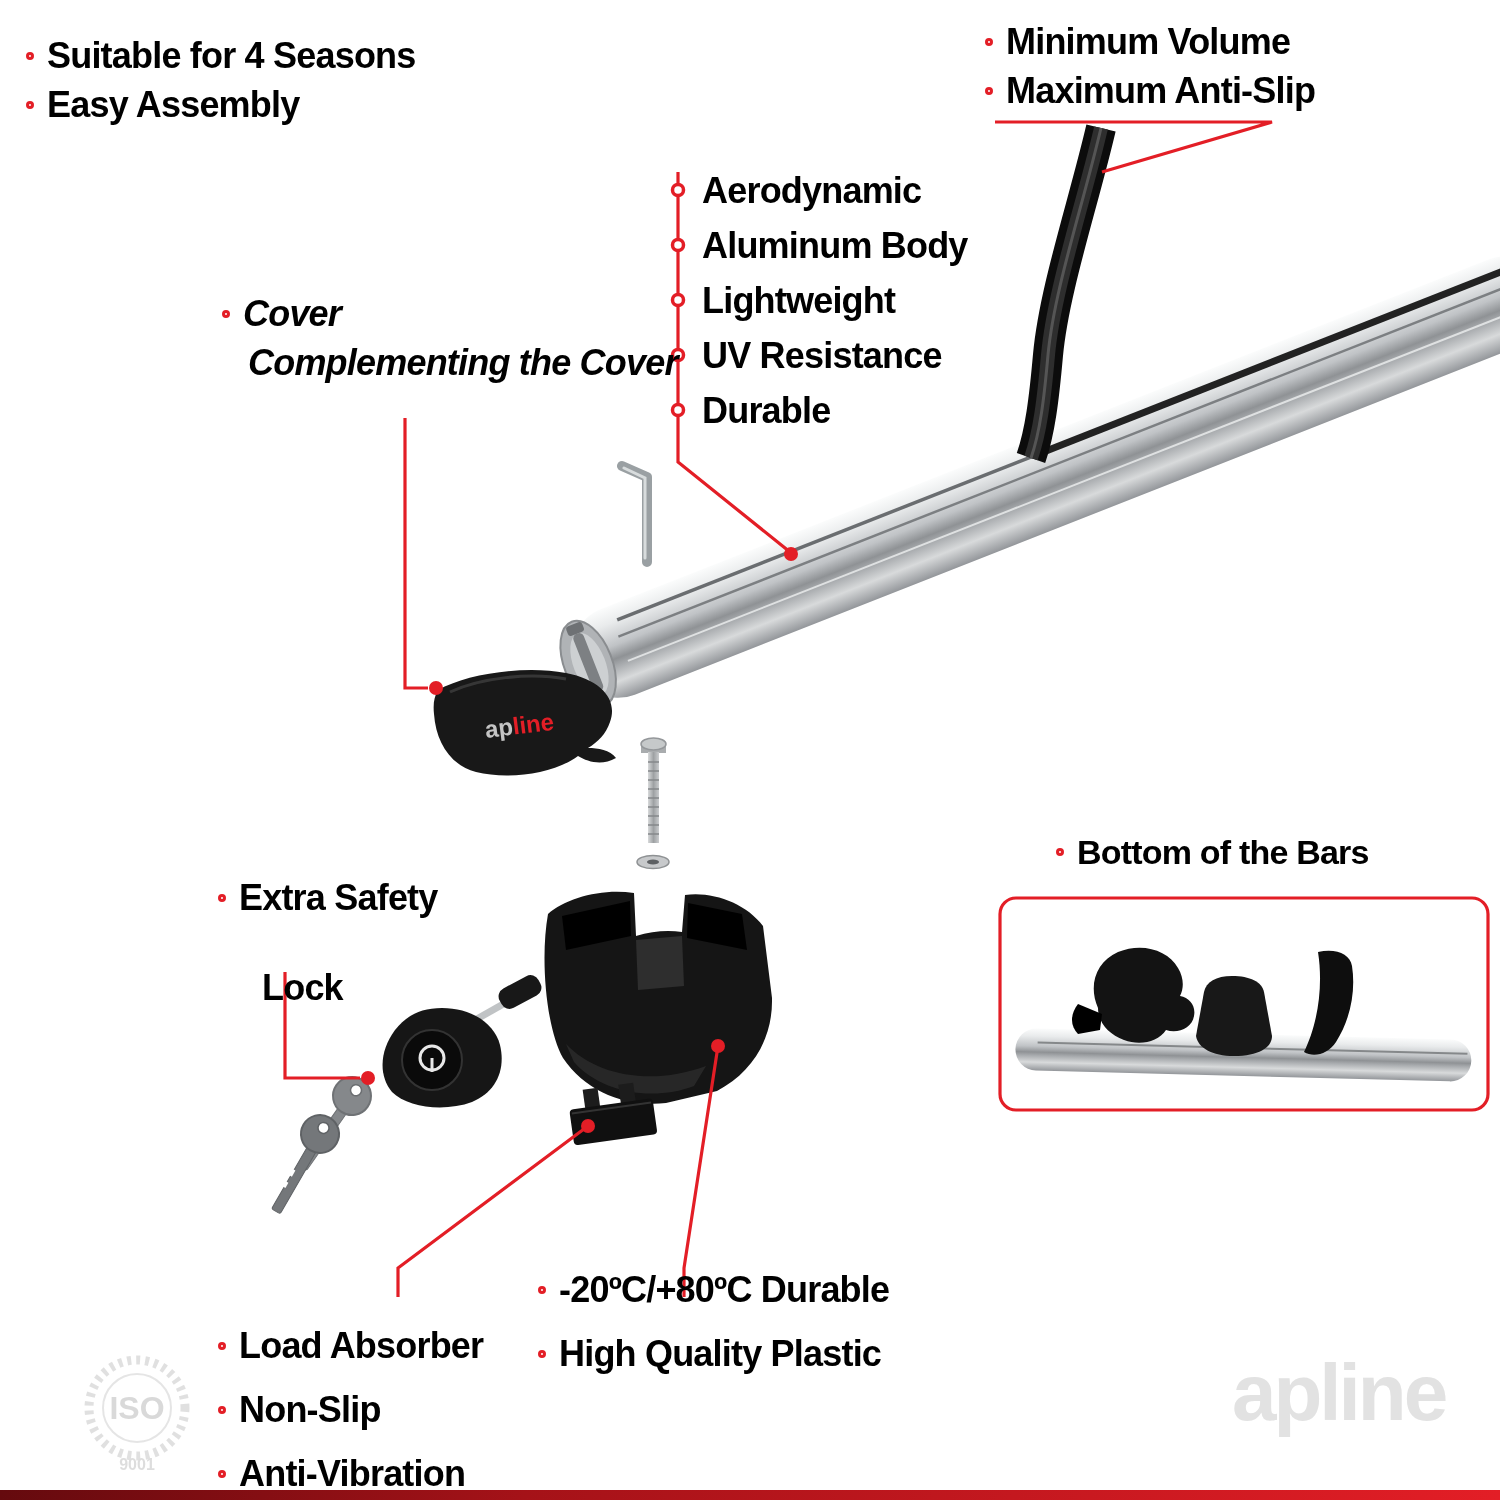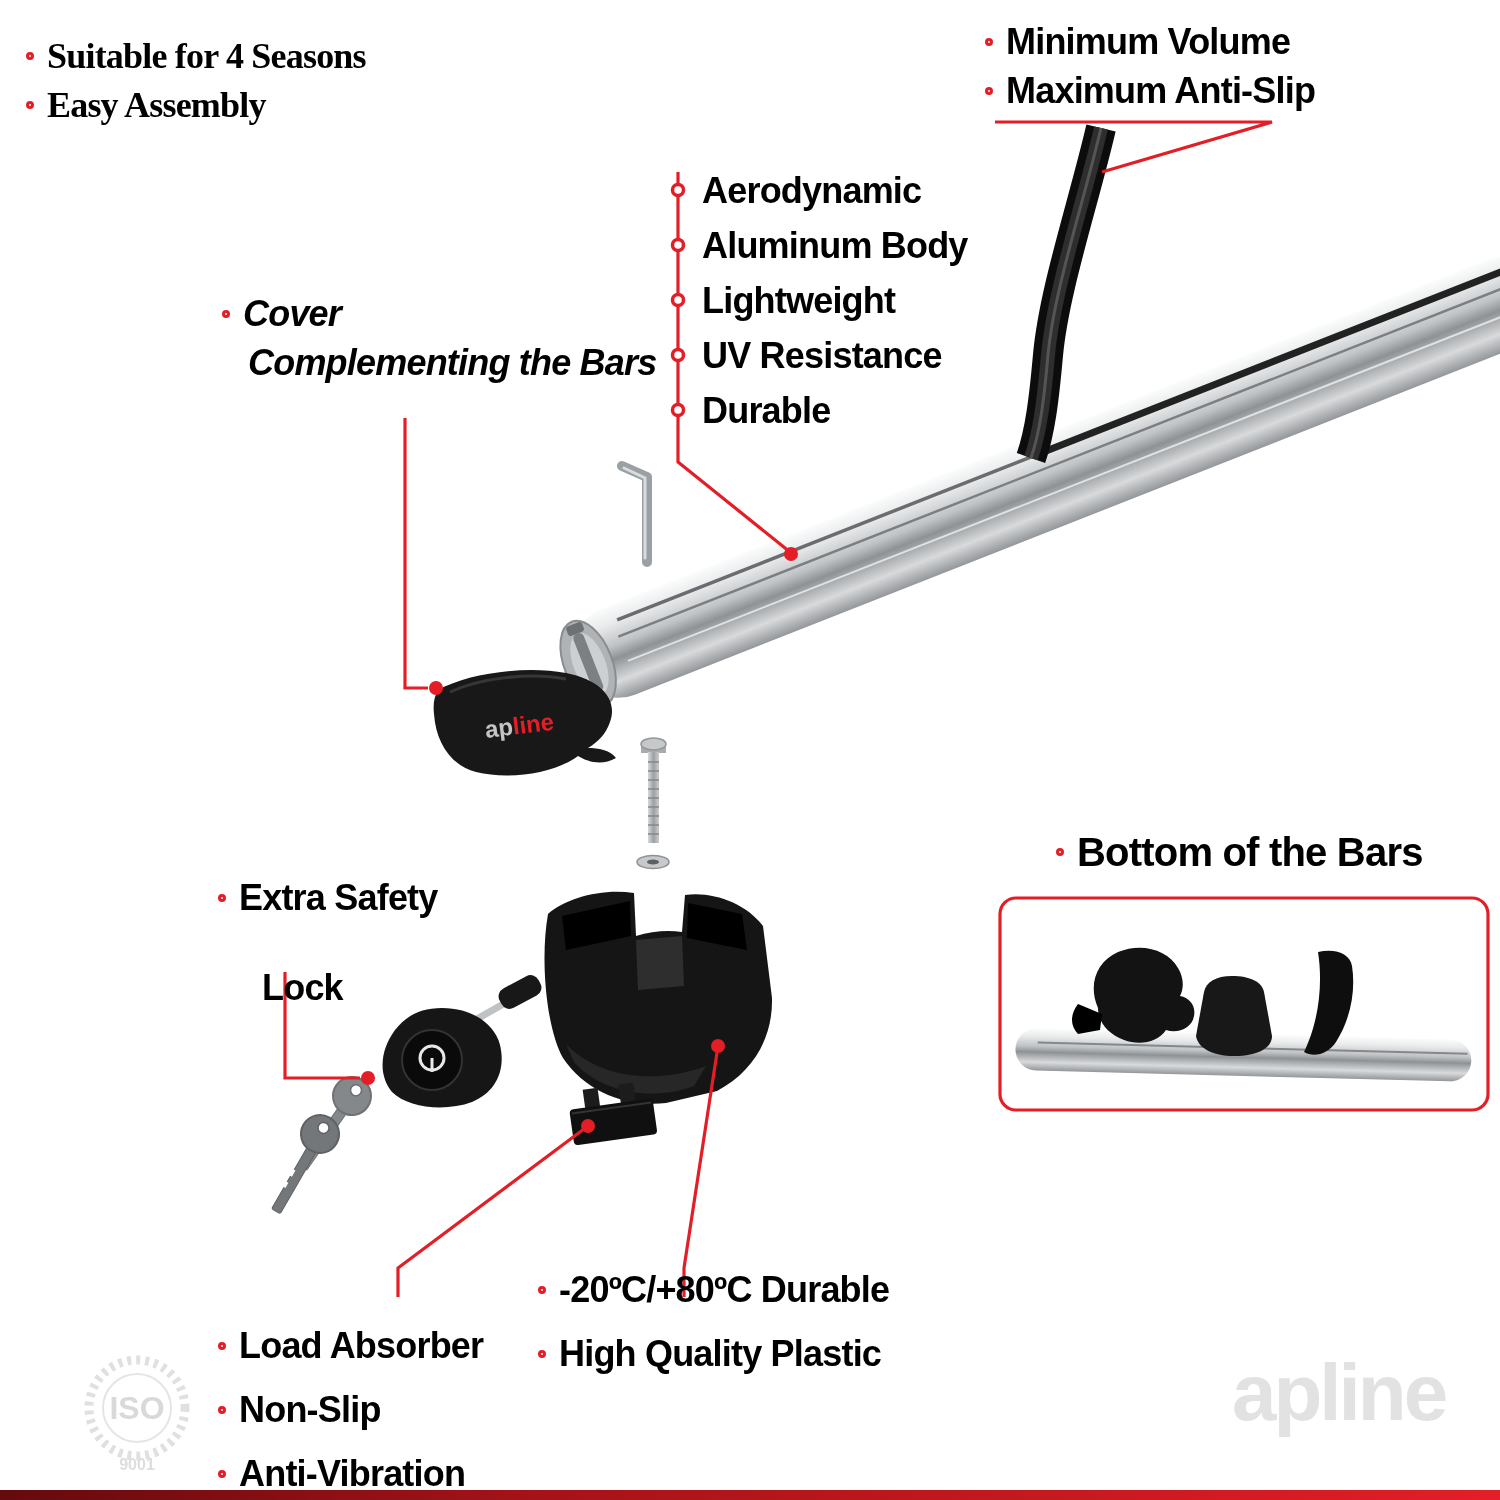--- a/index.html
+++ b/index.html
@@ -4,21 +4,21 @@
 <style>
   * { margin:0; padding:0; box-sizing:border-box; }
   html,body { width:1500px; height:1500px; background:#ffffff; }
   body { font-family:"Liberation Sans", sans-serif; position:relative; overflow:hidden; }
   .canvas { position:relative; width:1500px; height:1500px; background:#ffffff; overflow:hidden; }
   svg.art { position:absolute; left:0; top:0; width:1500px; height:1500px; }
   .feature { position:absolute; display:flex; flex-direction:column; }
   .frow { display:flex; align-items:center; gap:13px; font-size:36px; font-weight:700;
           color:#000; letter-spacing:-0.8px; white-space:nowrap; line-height:44px; margin-bottom:5px; }
   .frow.tall { line-height:55px; margin-bottom:0; }
-  .frow.big { font-size:40px; }
+  .frow.big { font-size:34px; }
   .frow.gap { margin-bottom:20px; }
   .frow.indent { padding-left:26px; }
   .frow.indent2 { padding-left:44px;align-items:flex-end; }
   .bullet { width:8px; height:8px; border:3.5px solid var(--red); border-radius:50%;
             flex:0 0 auto; background:#fff; }
   .footer-bar { position:absolute; left:0; bottom:0; width:1500px; height:10px;
                 background:linear-gradient(90deg,#650a0e 0%, #a51218 35%, var(--red) 100%); }
   .redline { stroke:var(--red); stroke-width:3.2; fill:none; }
   .reddot  { fill:var(--red); }
   .redring { fill:#ffffff; stroke:var(--red); stroke-width:3.5; }
@@ -174,21 +174,21 @@
 
     <g transform="translate(137 1408)" opacity="0.6">
       <circle r="48" fill="none" stroke="#cdcdcd" stroke-width="9" stroke-dasharray="4 5"></circle>
       <circle r="34" fill="none" stroke="#d4d4d4" stroke-width="2"></circle>
       <text y="11" text-anchor="middle" font-size="32" font-weight="bold" fill="#c0c0c0">ISO</text>
       <text y="62" text-anchor="middle" font-size="16" font-weight="bold" fill="#c8c8c8">9001</text>
     </g>
     <text x="1232" y="1420" font-size="80" font-weight="bold" fill="#e2e2e2" letter-spacing="-3">apline</text>
   </svg>
 
-  <div class="feature" style="left:26px; top:34px;font-family:Liberation Serif, serif;">
+  <div class="feature" style="left:26px; top:34px;">
     <div class="frow">
       <span class="bullet"></span>
       <span>Suitable for 4 Seasons</span>
     </div>
     <div class="frow">
       <span class="bullet"></span>
       <span>Easy Assembly</span>
     </div>
   </div>
 
@@ -202,21 +202,21 @@
       <span>Maximum Anti-Slip</span>
     </div>
   </div>
 
   <div class="feature" style="left:222px; top:292px;font-style:italic;">
     <div class="frow">
       <span class="bullet"></span>
       <span>Cover</span>
     </div>
     <div class="frow indent">
-      <span>Complementing the Bars</span>
+      <span>Complementing the Cover</span>
     </div>
   </div>
 
   <div class="feature" style="left:702px; top:163px;">
     <div class="frow tall">
       <span>Aerodynamic</span>
     </div>
     <div class="frow tall">
       <span>Aluminum Body</span>
     </div>

